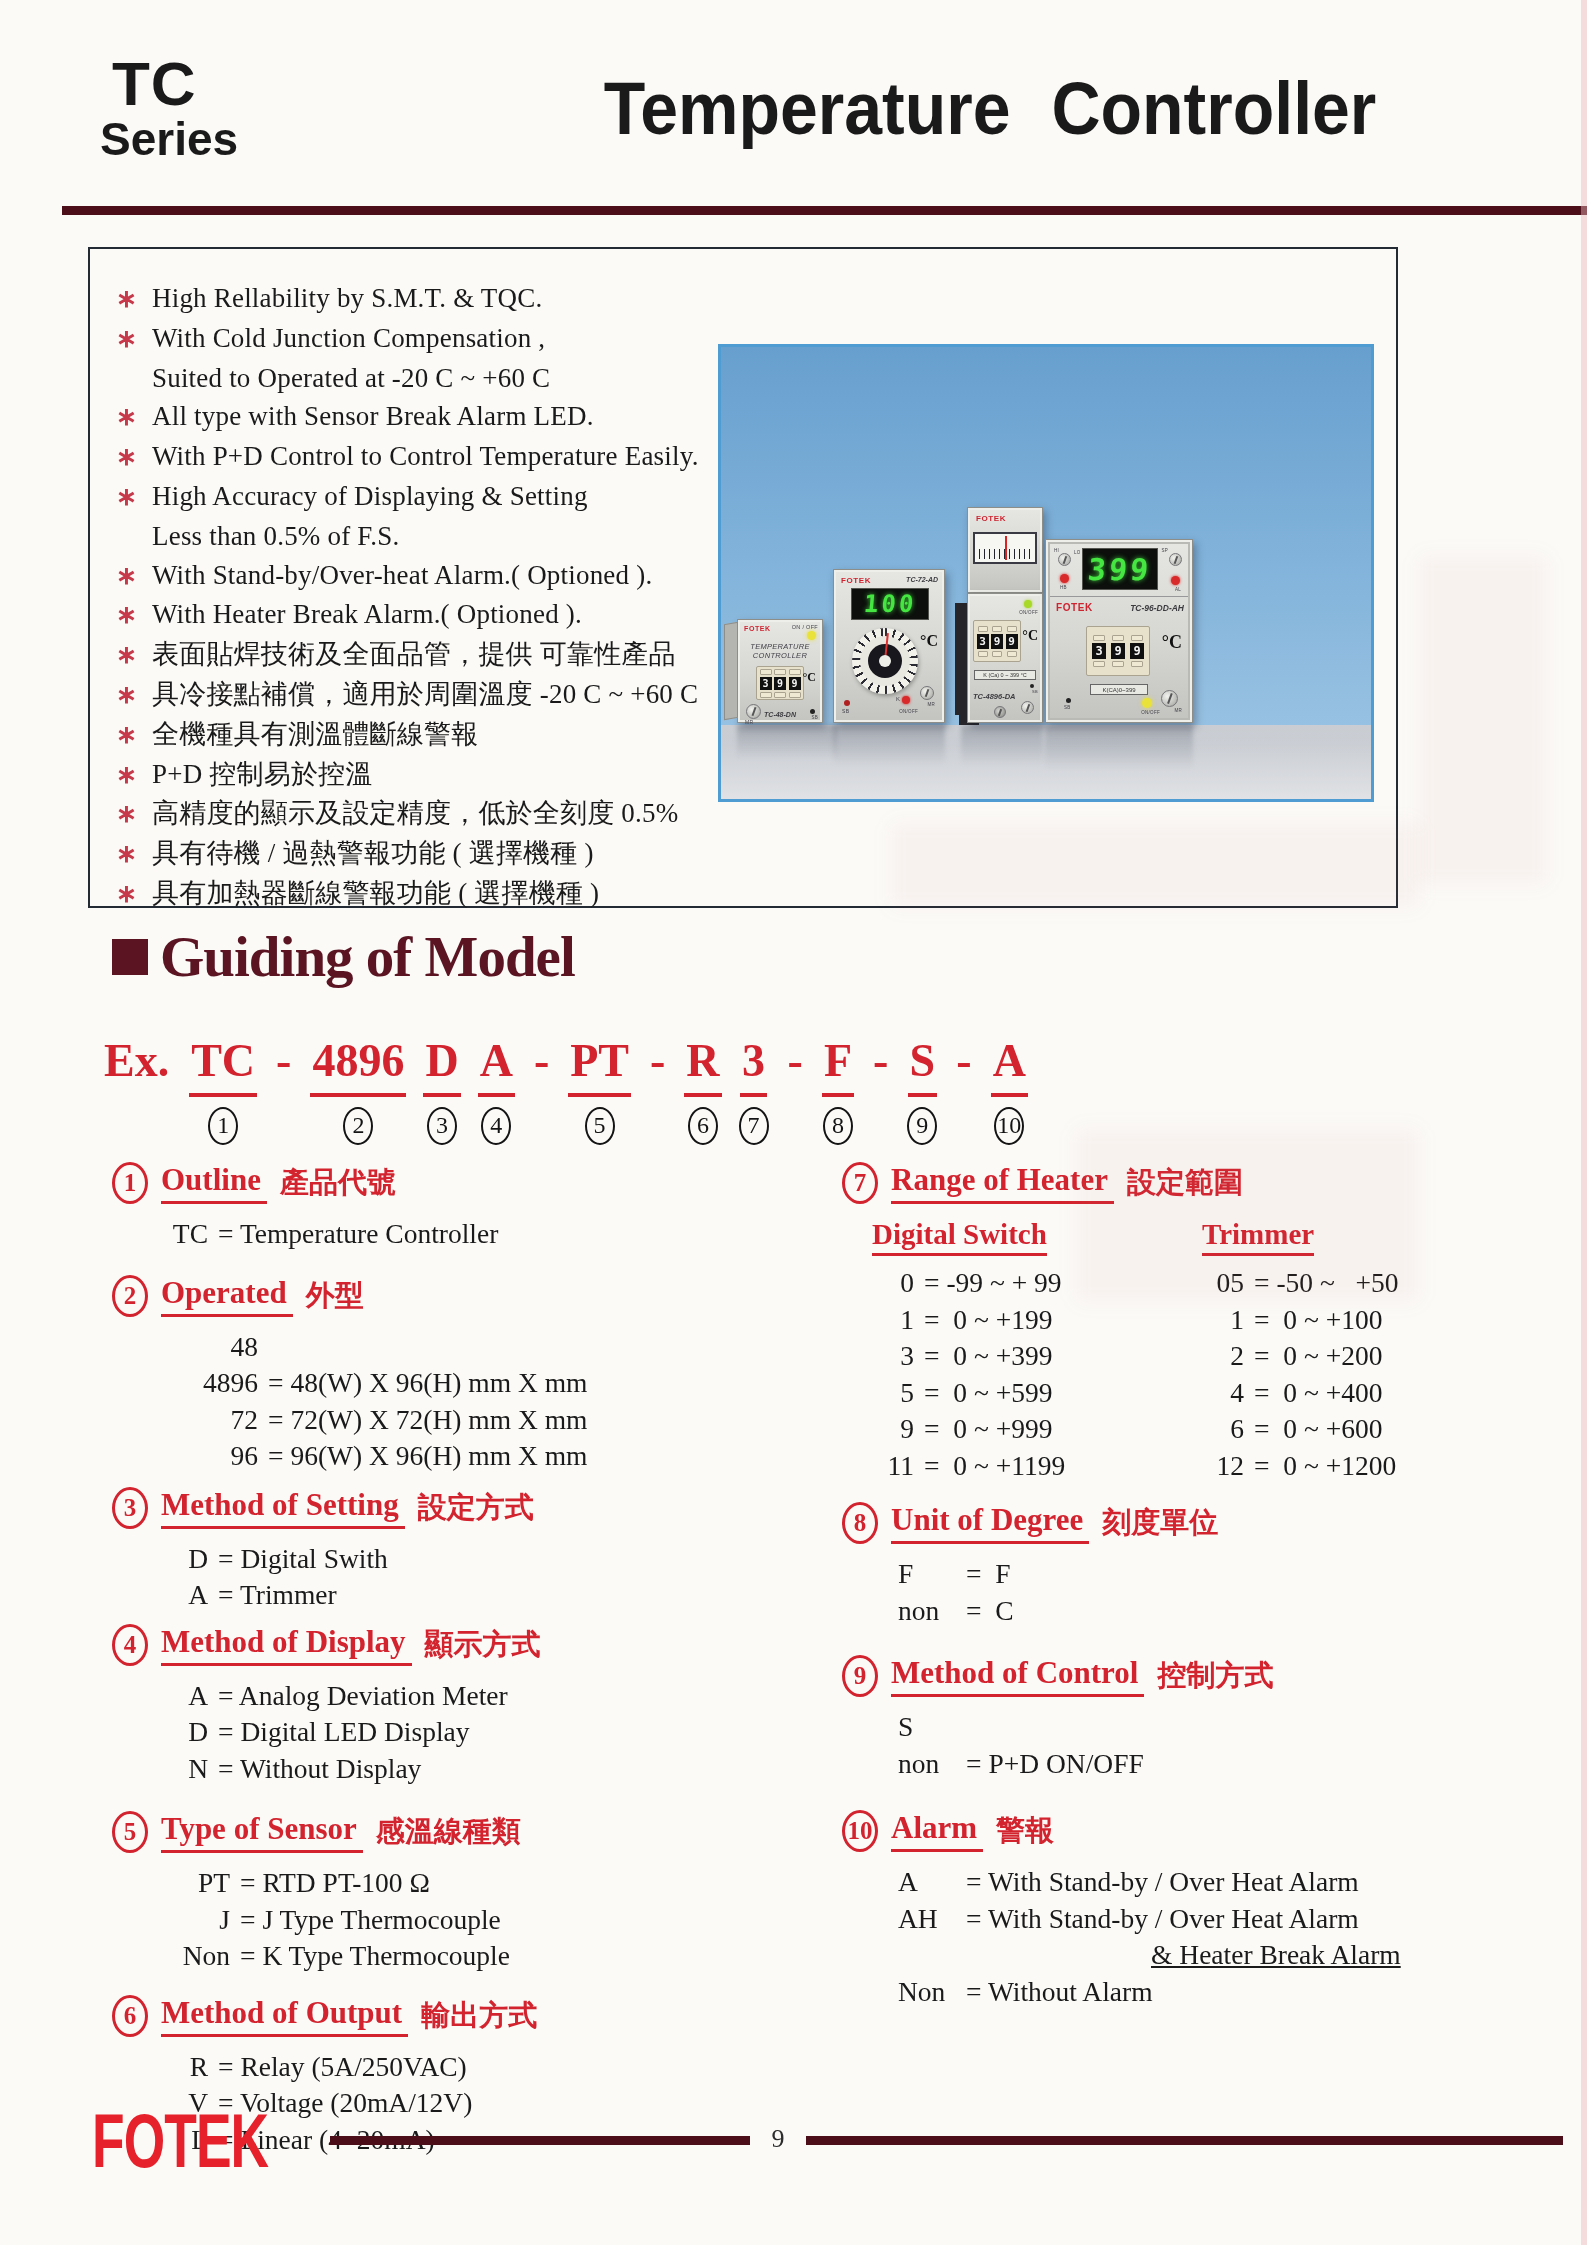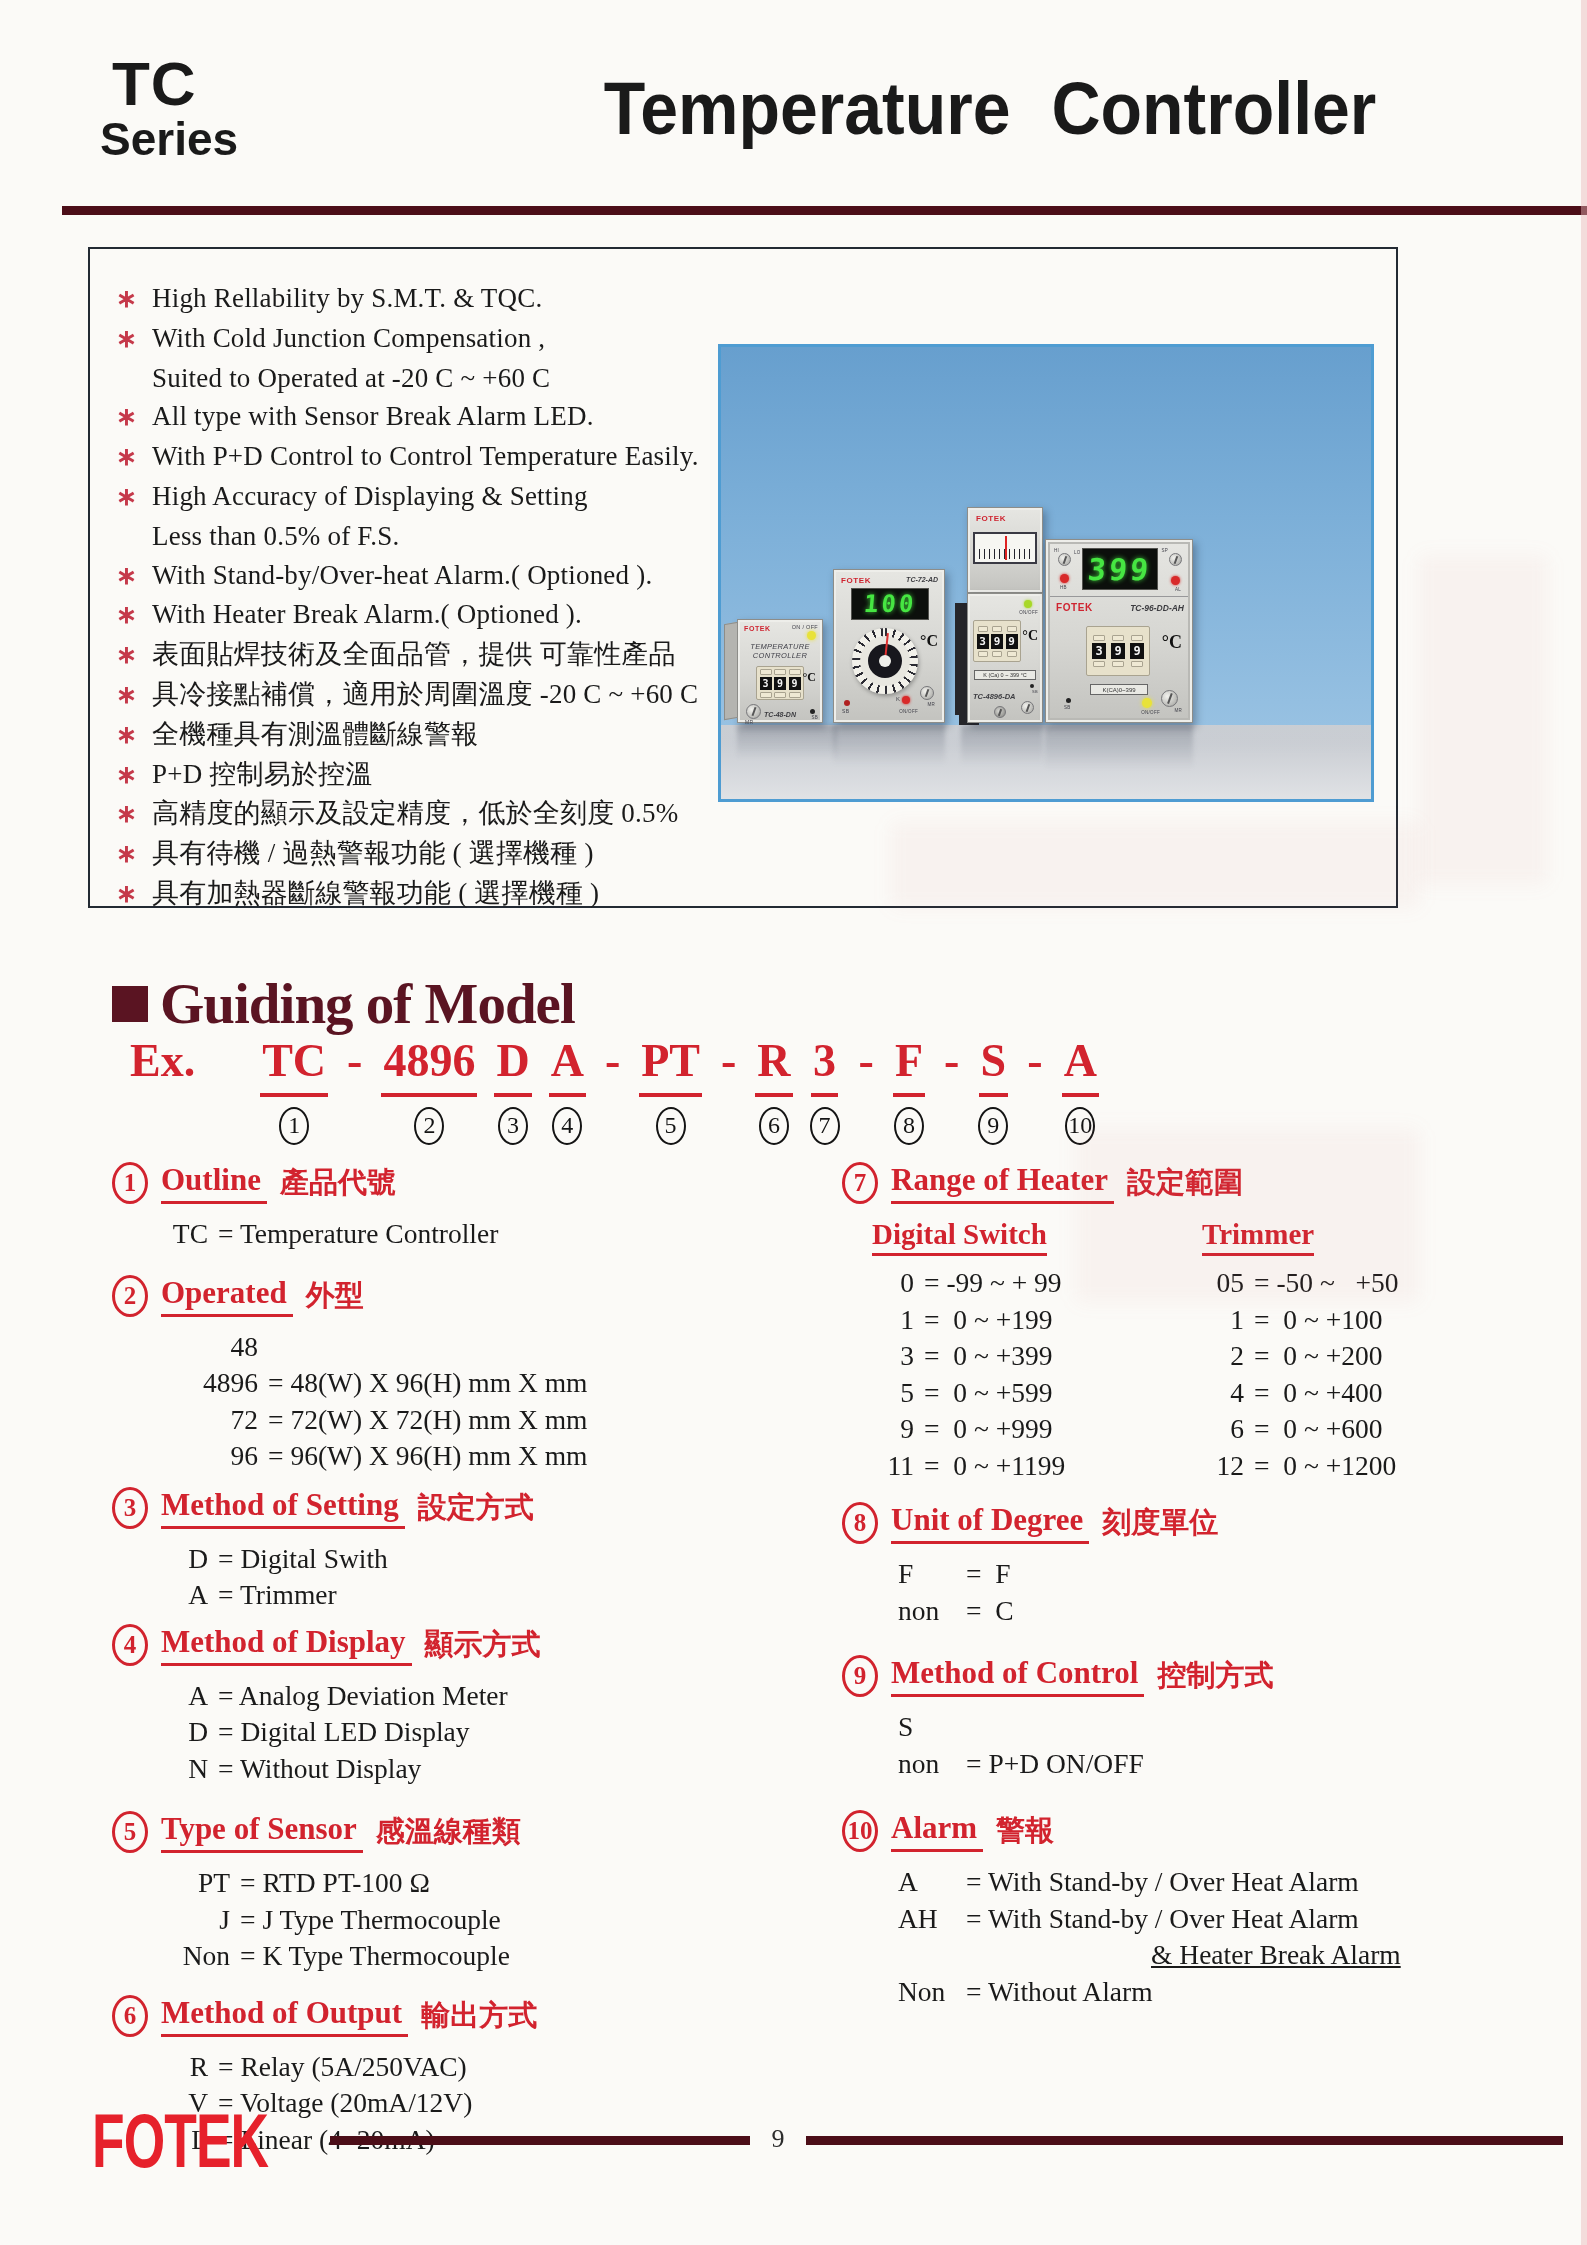--- a/index.html
+++ b/index.html
@@ -57,25 +57,25 @@
   .meter .needle { position: absolute; left: 50%; top: 2px; bottom: 2px; width: 2px; background: #d22; }
   .dial { position: absolute; border-radius: 50%; background: repeating-conic-gradient(#2b2b33 0deg 4deg, #f2f1ea 4deg 16deg); box-shadow: 1px 2px 4px rgba(0,0,0,.3); }
   .dial-mid { position: absolute; inset: 8px; border-radius: 50%; background: #e8e7e0; }
   .dial-core { position: absolute; inset: 16px; border-radius: 50%; background: #17171d; }
   .dial-center { position: absolute; left: 50%; top: 50%; width: 12px; height: 12px; border-radius: 50%;
     background: #efefea; transform: translate(-50%,-50%); }
   .dial-needle { position: absolute; left: 50%; top: 8%; width: 2px; height: 42%; background: #e03030; transform-origin: 50% 100%; transform: translateX(-50%) rotate(6deg); }
   .bracket { position: absolute; background: #26262a; }
 
   
-  .guide-head { left: 112px; top: 971px; display: flex; align-items: center; gap: 12px;
+  .guide-head { left: 112px; top: 924px; display: flex; align-items: center; gap: 12px;
     color: #5a1422; font: bold 57px "Liberation Serif", serif; letter-spacing: -1px; }
   .guide-square { width: 36px; height: 36px; background: #5a1422; display: inline-block; }
-  .example { left: 130px; top: 1036px; display: flex; align-items: flex-start; color: #d2232e;
-    font: bold 46px "Liberation Serif", serif; gap: 45px; }
+  .example { left: 104px; top: 1036px; display: flex; align-items: flex-start; color: #d2232e;
+    font: bold 46px "Liberation Serif", serif; }
   .ex-prefix { margin-right: 20px; line-height: 1.1; }
   .segs { display: flex; gap: 17px; }
   .seg { display: flex; flex-direction: column; align-items: center; }
   .seg-code { line-height: 1.1; padding: 0 2px 6px 2px; }
   .seg-code[data-u="1"] { border-bottom: 4px solid #d2232e; }
   .seg-circ { margin-top: 10px; min-height: 38px; color: #141414; font-weight: normal; }
   .seg-circ:not(:empty) { width: 30px; height: 38px; border: 2px solid #141414; border-radius: 50%;
     display: flex; align-items: center; justify-content: center; font-size: 24px; }
 
   

